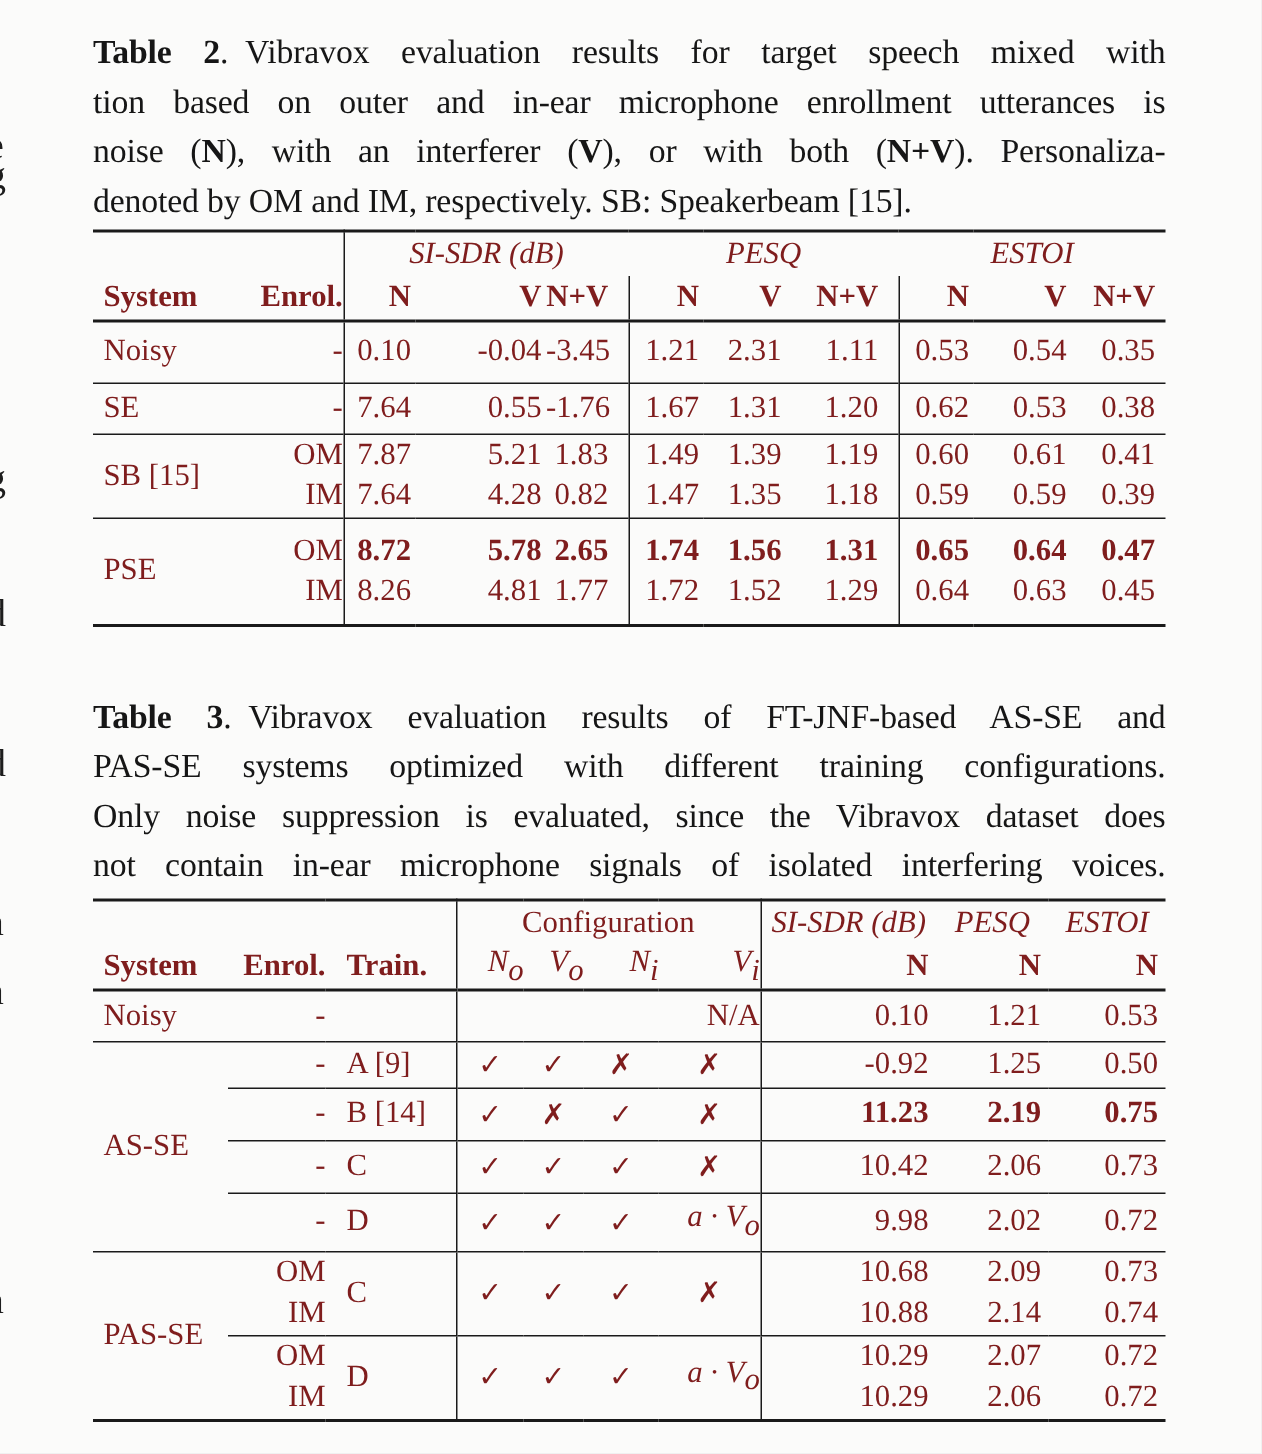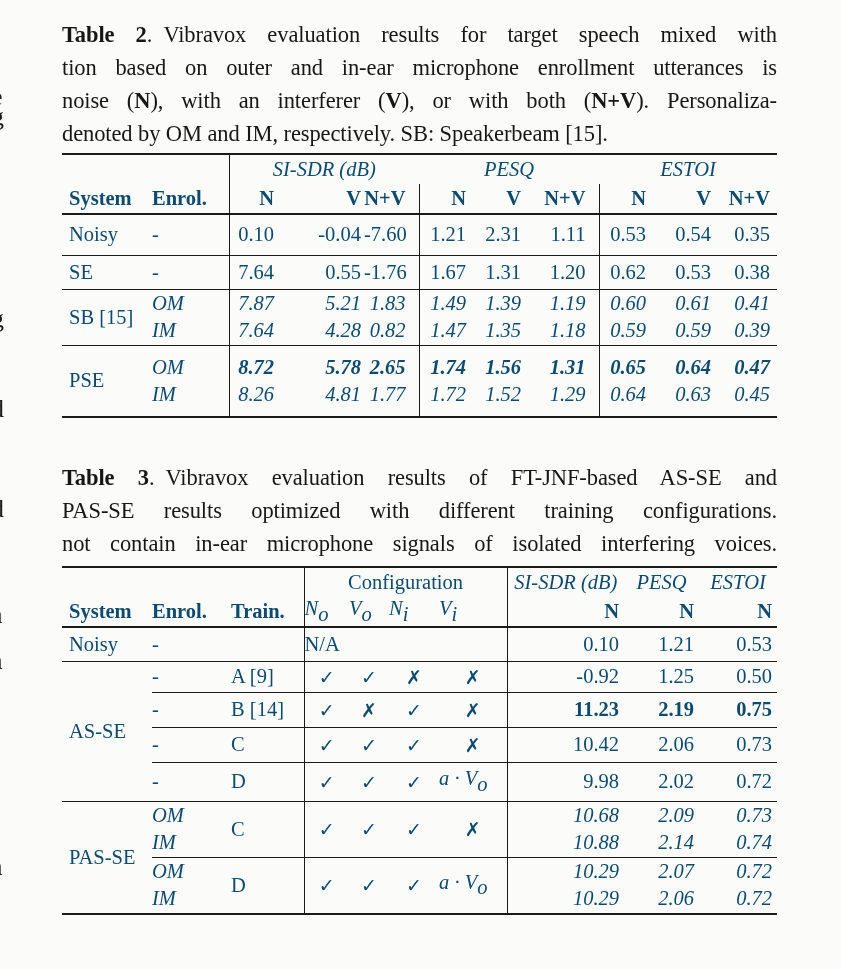--- a/index.html
+++ b/index.html
@@ -19,44 +19,44 @@
   .caption { font-size:22.5px; line-height:33px; letter-spacing:-0.1px; }
   .cap2 { margin-top:18px; margin-bottom:3px; }
   .cap3 { margin-top:43px; margin-bottom:6px; }
   .cap-line { width:715px; }
   .cap-line.just { text-align:justify; text-align-last:justify; }
   .b { font-weight:700; }
 
   
   table {
     border-collapse:collapse; table-layout:fixed; width:715px;
-    font-size:20.5px; color:#0c4a6e;
+    font-size:20.5px; color:#7f1d1d;
     border-top:2.5px solid #1a1a1a; border-bottom:2.5px solid #1a1a1a;
   }
   td,th { padding:0; font-weight:normal; vertical-align:middle; overflow:hidden; }
   th { font-weight:700; }
   .lt  { text-align:left; padding-left:7px; }
-  .ctr { text-align:left; }
+  .ctr { text-align:right; }
   .trn { text-align:left; padding-left:14px; }
   .rt  { text-align:right; }
   .p3  { padding-right:3px; }
   .p5  { padding-right:5px; }
   .p7  { padding-right:7px; }
   .p13 { padding-right:13px; }
   .bar-r { border-right:1.5px solid #1a1a1a; }
   .grp { text-align:center; font-weight:normal; }
   .grp i, .ital { font-style:italic; }
   tr.h30 { height:30px; }
   tr.colhead > th, tr.colhead > td { border-bottom:2px solid #1a1a1a; }
   tr.sect > td { border-top:1.6px solid #1a1a1a; }
   tr.cline > td { border-top:1.4px solid #1a1a1a; }
   tr.r41 { height:41px; } tr.r34 { height:34px;margin-top:40px; } tr.r56 { height:56px; }
   tr.r64 { height:72px; } tr.r31 { height:31px; } tr.r35 { height:35px; }
   tr.r39 { height:39px; } tr.r57 { height:57px; }
-  .ln { line-height:27px;font-style:italic; }
+  .ln { line-height:27px; }
   .cfg { text-align:center; font-family:"DejaVu Sans",sans-serif; font-weight:600; font-size:19px; }
   .math, .math i { font-style:italic; font-family:"Liberation Serif",serif; font-weight:normal; font-size:20.5px; }
   sub { font-size:0.68em; }
   .t2 { margin-top:0; }
   .t3 { margin-top:0; }
 </style>
 </head>
 <body>
 
 <div class="page">
@@ -113,21 +113,21 @@
           <th class="rt p3">N</th>
           <th class="rt p3">V</th>
           <th class="rt p7">N+V</th>
         </tr>
 
         <tr class="r41">
           <td class="lt">Noisy</td>
           <td class="ctr bar-r">-</td>
           <td class="rt p3">0.10</td>
           <td class="rt p3">-0.04</td>
-          <td class="rt p13 bar-r">-7.60</td>
+          <td class="rt p13 bar-r">-3.45</td>
           <td class="rt p3">1.21</td>
           <td class="rt p3">2.31</td>
           <td class="rt p13 bar-r">1.11</td>
           <td class="rt p3">0.53</td>
           <td class="rt p3">0.54</td>
           <td class="rt p7">0.35</td>
         </tr>
 
         <tr class="r34 sect">
           <td class="lt">SE</td>
@@ -228,21 +228,22 @@
           <td class="rt p7">
               <div class="ln b">0.47</div>
               <div class="ln">0.45</div>
             </td>
         </tr>
       </tbody>
     </table>
 
     <div class="caption cap3">
       <div class="cap-line just"><span class="b">Table 3</span><span>. Vibravox evaluation results of FT-JNF-based AS-SE and</span></div>
-      <div class="cap-line just"><span>PAS-SE results optimized with different training configurations.</span></div>
+      <div class="cap-line just"><span>PAS-SE systems optimized with different training configurations.</span></div>
+      <div class="cap-line just"><span>Only noise suppression is evaluated, since the Vibravox dataset does</span></div>
       <div class="cap-line just"><span>not contain in-ear microphone signals of isolated interfering voices.</span></div>
     </div>
 
     <table class="t3">
       <colgroup>
         <col style="width:90px">
           <col style="width:65px">
           <col style="width:87px">
         <col style="width:45px">
           <col style="width:40px">

